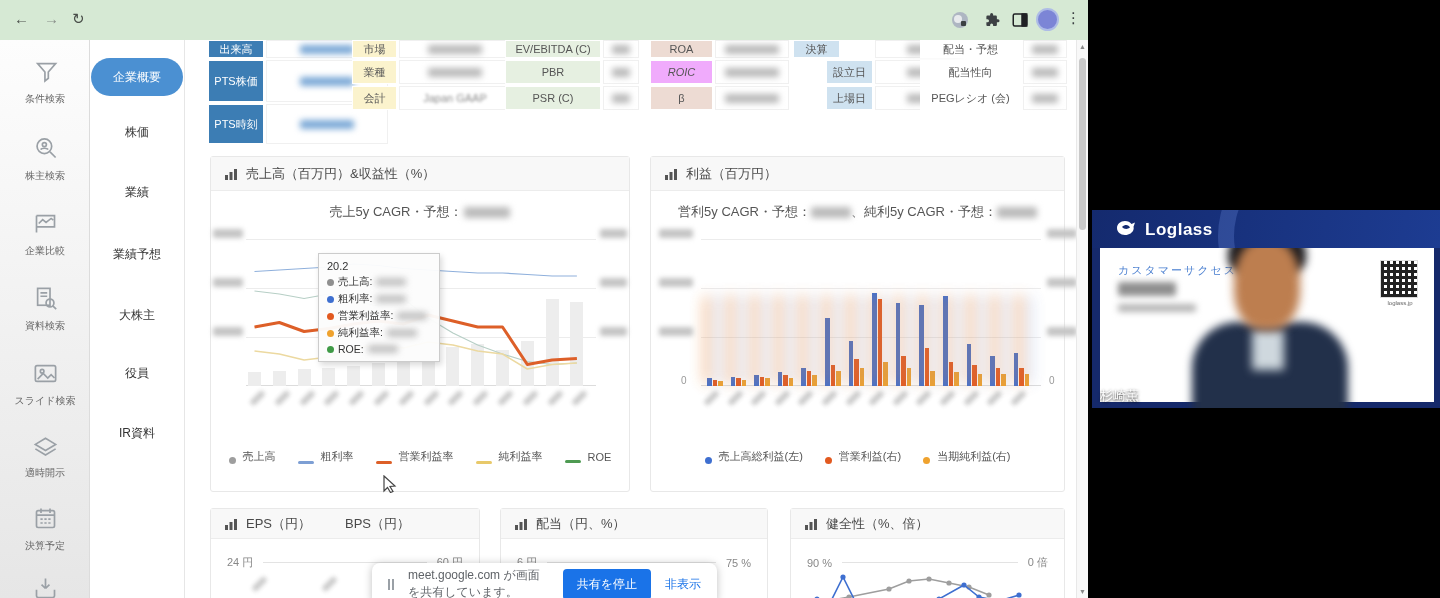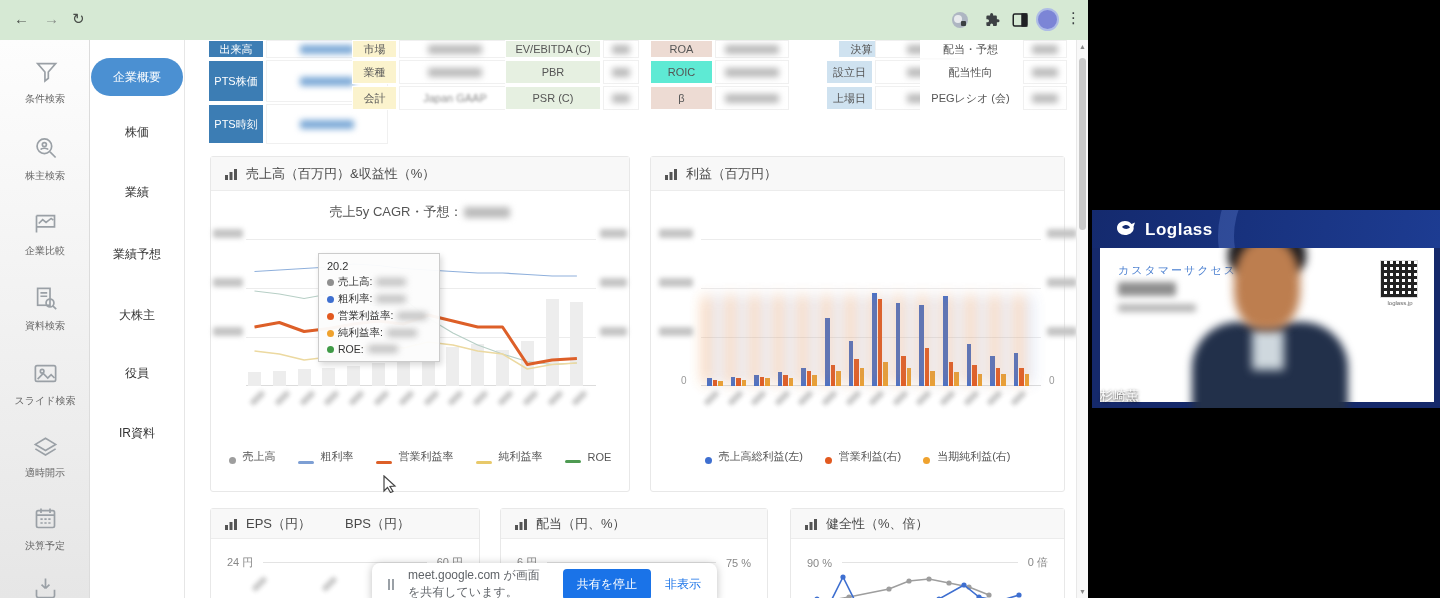--- a/index.html
+++ b/index.html
@@ -199,29 +199,29 @@
             <span class="blurbox" style="width: 18px; height: 9px; background: rgb(185, 185, 185);"></span>
           </div>
           <div class="tcell" style="left: 320px; top: 46px; width: 96px; height: 24px; background: rgb(230, 240, 225); color: rgb(85, 85, 85);">PSR (C)</div>
           <div class="vcell" style="left: 418px; top: 46px; width: 36px; height: 24px;">
             <span class="blurbox" style="width: 18px; height: 9px; background: rgb(185, 185, 185);"></span>
           </div>
           <div class="tcell" style="left: 465px; top: 0px; width: 63px; height: 18px; background: rgb(237, 219, 211); color: rgb(85, 85, 85);">ROA</div>
           <div class="vcell" style="left: 530px; top: 0px; width: 74px; height: 18px;">
             <span class="blurbox" style="width: 54px; height: 9px; background: rgb(185, 185, 185);"></span>
           </div>
-          <div class="tcell" style="left: 465px; top: 20px; width: 63px; height: 24px; background: #5eead4; color: rgb(85, 85, 85);">ROIC</div>
+          <div class="tcell" style="left: 465px; top: 20px; width: 63px; height: 24px; background: #f0abfc; color: rgb(85, 85, 85); font-style: italic;">ROIC</div>
           <div class="vcell" style="left: 530px; top: 20px; width: 74px; height: 24px;">
             <span class="blurbox" style="width: 54px; height: 9px; background: rgb(185, 185, 185);"></span>
           </div>
           <div class="tcell" style="left: 465px; top: 46px; width: 63px; height: 24px; background: rgb(237, 219, 211); color: rgb(85, 85, 85);">β</div>
           <div class="vcell" style="left: 530px; top: 46px; width: 74px; height: 24px;">
             <span class="blurbox" style="width: 54px; height: 9px; background: rgb(185, 185, 185);"></span>
           </div>
-          <div class="tcell" style="left: 653px; top: 0px; width: 47px; height: 18px; background: rgb(207, 226, 240); color: rgb(85, 85, 85);">決算</div>
+          <div class="tcell" style="left: 608px; top: 0px; width: 47px; height: 18px; background: rgb(207, 226, 240); color: rgb(85, 85, 85);">決算</div>
           <div class="vcell" style="left: 690px; top: 0px; width: 118px; height: 18px;">
             <span class="blurbox" style="width: 54px; height: 9px; background: rgb(185, 185, 185);"></span>
           </div>
           <div class="tcell" style="left: 641px; top: 20px; width: 47px; height: 24px; background: rgb(207, 226, 240); color: rgb(85, 85, 85);">設立日</div>
           <div class="vcell" style="left: 690px; top: 20px; width: 118px; height: 24px;">
             <span class="blurbox" style="width: 54px; height: 9px; background: rgb(185, 185, 185);"></span>
           </div>
           <div class="tcell" style="left: 641px; top: 46px; width: 47px; height: 24px; background: rgb(207, 226, 240); color: rgb(85, 85, 85);">上場日</div>
           <div class="vcell" style="left: 690px; top: 46px; width: 118px; height: 24px;">
             <span class="blurbox" style="width: 54px; height: 9px; background: rgb(185, 185, 185);"></span>
@@ -354,20 +354,21 @@
             <div class="card-h">
               <span style="display: inline-flex;">
                 <svg width="13" height="12" viewBox="0 0 13 12">
                   <rect x="0" y="7" width="3" height="5" fill="#555"></rect>
                   <rect x="4.5" y="4" width="3" height="8" fill="#555"></rect>
                   <rect x="9" y="1" width="3" height="11" fill="#555"></rect>
                 </svg>
               </span>
               <span class="t" style="margin-right: 26px;">利益（百万円）</span>
             </div>
+            <div class="subtitle" style="top: 46px;"><span>営利5y CAGR・予想：</span><span class="blurbox" style="display: inline-block; width: 40px; height: 11px; background: rgb(187, 187, 187); vertical-align: middle;"></span><span>、純利5y CAGR・予想：</span><span class="blurbox" style="display: inline-block; width: 40px; height: 11px; background: rgb(187, 187, 187); vertical-align: middle;"></span></div>
             <div class="plot" style="left: 50px; top: 72px; width: 340px; height: 157px;">
               <div class="grid" style="top: 10px;"></div>
               <div class="grid" style="top: 59px;"></div>
               <div class="grid" style="top: 108px;"></div>
               <div class="grid" style="top: 156px; background: rgb(220, 220, 220);"></div>
               <div class="bar" style="left: 6px; width: 4.5px; height: 8px; background: rgb(62, 111, 208);"></div>
               <div class="bar" style="left: 29.6px; width: 4.5px; height: 9px; background: rgb(62, 111, 208);"></div>
               <div class="bar" style="left: 53.2px; width: 4.5px; height: 11px; background: rgb(62, 111, 208);"></div>
               <div class="bar" style="left: 76.8px; width: 4.5px; height: 14px; background: rgb(62, 111, 208);"></div>
               <div class="bar" style="left: 100.4px; width: 4.5px; height: 18px; background: rgb(62, 111, 208);"></div>

